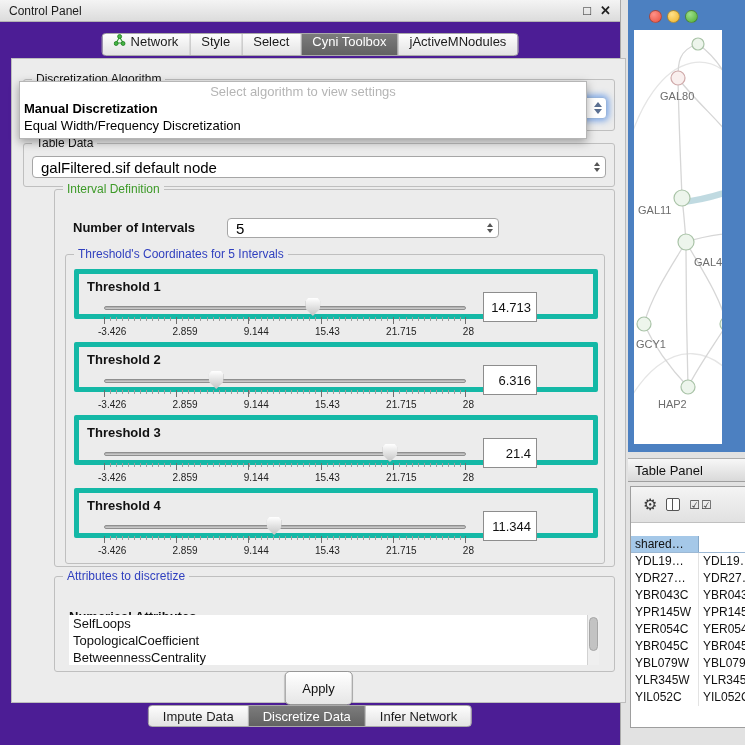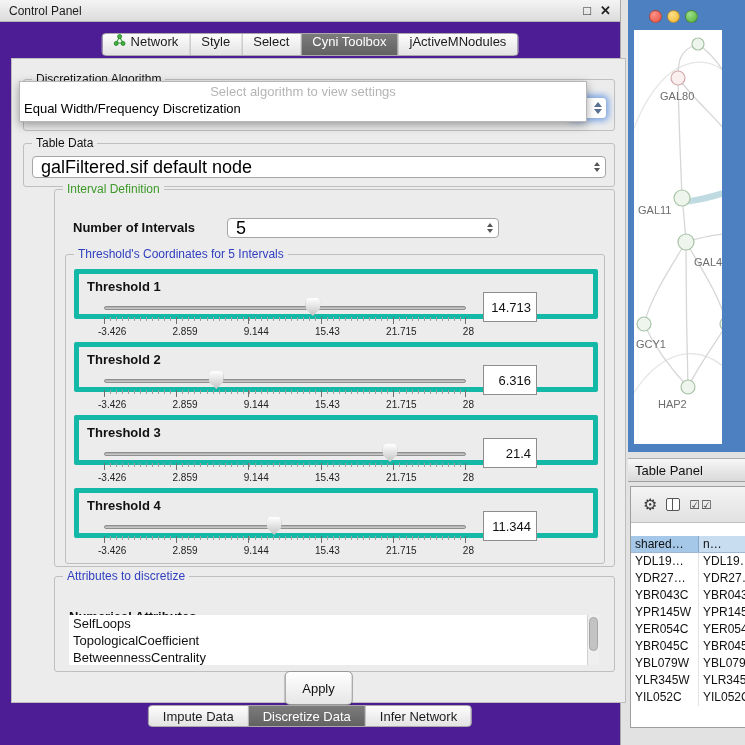--- a/index.html
+++ b/index.html
@@ -30,21 +30,21 @@
   .fc-arrows i { width:0; height:0; border-left:4px solid transparent; border-right:4px solid transparent; display:block; }
   .fc-arrows .up { border-bottom:5px solid #5a6f91; }
   .fc-arrows .dn { border-top:5px solid #5a6f91; }
 
   
   .dropdown { position:absolute; left:7px; top:22px; width:568px; background:#fff; border:1px solid #b6b6b6; box-shadow:0 3px 9px rgba(0,0,0,.35); z-index:10; font-size:13px; padding:2px 0 4px; }
   .dd-placeholder { text-align:center; color:#b5b5b5; height:16px; line-height:16px; }
   .dd-item { height:17px; line-height:17px; padding-left:4px; color:#000; }
   .dd-item.bold { font-weight:bold; }
 
-  .combo { position:absolute; background:#fff; border:1px solid #a6a6a6; border-radius:4px; font-size:18px; color:#000; display:flex; align-items:center; padding:0 22px 0 8px; white-space:nowrap; overflow:hidden; }
+  .combo { position:absolute; background:#fff; border:1px solid #a6a6a6; border-radius:4px; font-size:15px; color:#000; display:flex; align-items:center; padding:0 22px 0 8px; white-space:nowrap; overflow:hidden; }
   .stepper { position:absolute; right:5px; top:50%; transform:translateY(-50%); display:flex; flex-direction:column; gap:2px; align-items:center; }
   .stepper i { width:0; height:0; border-left:3.5px solid transparent; border-right:3.5px solid transparent; display:block; }
   .stepper .up { border-bottom:4px solid #555; }
   .stepper .dn { border-top:4px solid #555; }
 
   .boldlabel { position:absolute; font-size:13px; font-weight:bold; color:#111; white-space:nowrap; }
 
   
   .thr { position:absolute; left:8px; width:524px; height:50px; border:5px solid #14b8a6; border-radius:2px; }
   .tlabel { position:absolute; left:8px; top:5px; font-size:13px; font-weight:bold; }
@@ -87,21 +87,21 @@
   .nlabel { font-size:11px; fill:#6d6d6d; font-family:"Liberation Sans",sans-serif; }
 
   
   .tp-header { position:absolute; left:628px; top:458px; width:117px; height:24px; background:linear-gradient(#f7f7f7,#d9d9d9); border-top:1px solid #adadad; border-bottom:1px solid #9f9f9f; font-size:13px; color:#111; display:flex; align-items:center; padding-left:7px; }
   .table-window { position:absolute; left:630px; top:486px; width:115px; height:242px; background:#fff; border:1px solid #9e9e9e; border-right:none; }
   .tw-toolbar { height:36px; background:linear-gradient(#f4f4f4,#e1e1e1); border-bottom:1px solid #c0c0c0; display:flex; align-items:center; gap:9px; padding-left:12px; color:#3a3a3a; }
   .gear { font-size:16px; line-height:1; }
   .colicon { width:14px; height:13px; border:1px solid #555; background:linear-gradient(90deg,#fff 0 5px,#555 5px 6px,#fff 6px); border-radius:2px; }
   .cbx { font-size:12px; line-height:1; color:#3a3a3a; letter-spacing:1px; }
   .tw-gap { height:13px; background:#fff; }
-  .tw-cols { display:flex; height:17px; font-size:12px; border-bottom:1px solid #9cb8d4; }
+  .tw-cols { display:flex; height:17px; font-size:12px; border-bottom:1px solid #9cb8d4;flex-direction:column; }
   .tw-col1 { width:68px; background:#a5c8e8; border-right:1px solid #86a8c8; padding-left:4px; line-height:16px; overflow:hidden; white-space:nowrap; }
   .tw-col2 { flex:1; background:#c9ddf0; padding-left:4px; line-height:16px; overflow:hidden; white-space:nowrap; }
   .tw-body { overflow:hidden; height:153px; }
   .tw-row { display:flex; height:17px; font-size:12px; }
   .tw-row .c1 { width:68px; padding-left:4px; border-right:1px solid #e3e3e3; line-height:17px; white-space:nowrap; overflow:hidden; }
   .tw-row .c2 { flex:1; padding-left:4px; line-height:17px; white-space:nowrap; overflow:hidden; }
 </style>
 </head>
 <body>
 
@@ -147,20 +147,21 @@
 
     <div class="focused-combo">
       <span class="fc-arrows">
           <i class="up"></i>
           <i class="dn"></i>
         </span>
     </div>
 
     <div class="dropdown">
       <div class="dd-placeholder">Select algorithm to view settings</div>
+      <div class="dd-item bold">Manual Discretization</div>
       <div class="dd-item">Equal Width/Frequency Discretization</div>
     </div>
 
     <div class="group" style="left:11px; top:84px; width:592px; height:44px;">
       <span class="gtitle">Table Data</span>
       <div class="combo" style="left:8px; top:12px; width:574px; height:22px;">
         <span>galFiltered.sif default node</span>
         <span class="stepper">
             <i class="up"></i>
             <i class="dn"></i>

